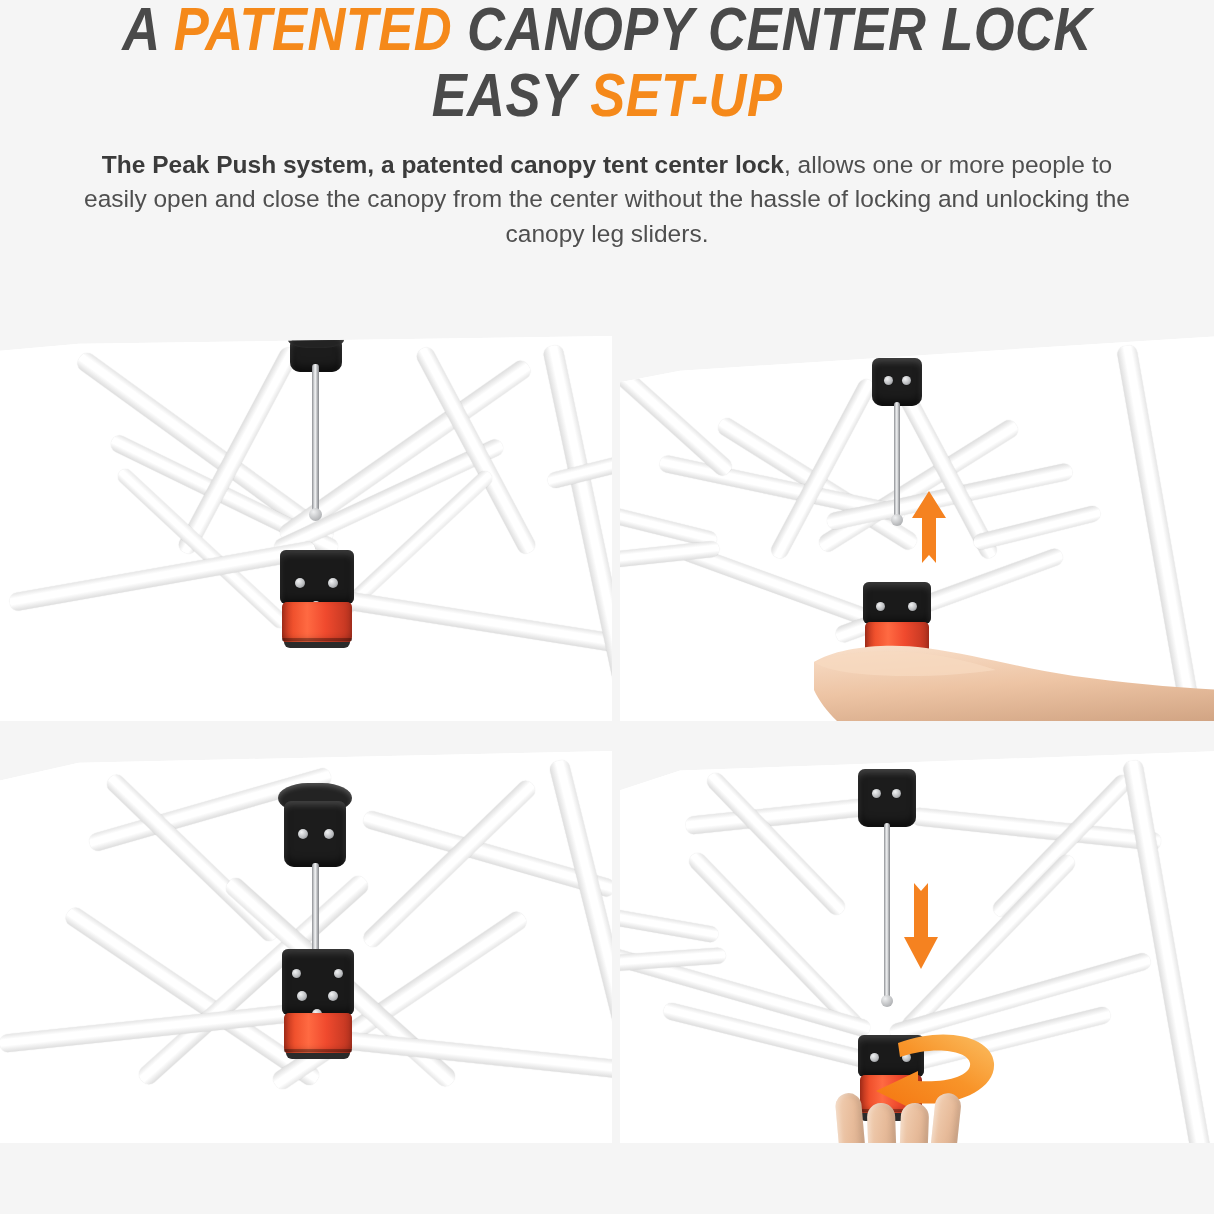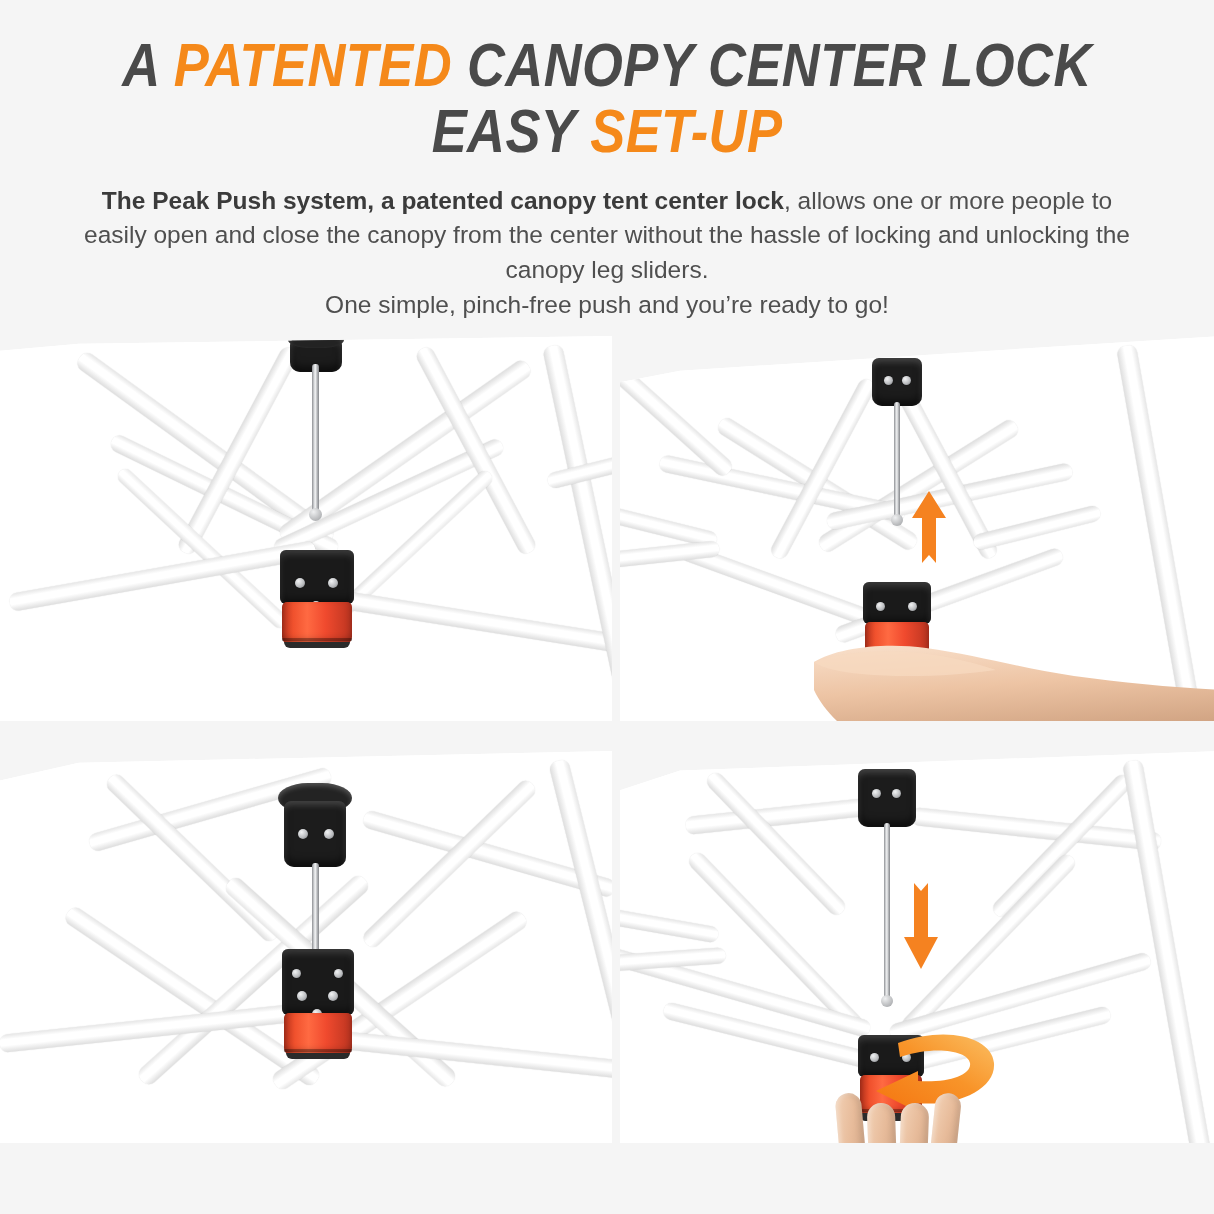--- a/index.html
+++ b/index.html
@@ -11,21 +11,20 @@
     height: 1214px;
     background: #f5f5f5;
     font-family: "Liberation Sans", sans-serif;
     overflow: hidden;
     position: relative;
   }
 
   
   .headline {
     text-align: center;
-    padding-top: 36px;
     line-height: 0.98;
     user-select: none;
   }
   .headline-line {
     display: block;
     font-family: "Liberation Sans Narrow", "Liberation Sans", sans-serif;
     font-weight: bold;
     font-style: italic;
     font-size: 61px;
     letter-spacing: 0.5px;
@@ -167,21 +166,20 @@
     <span class="hl-word">A </span><span class="hl-word accent">PATENTED</span><span class="hl-word"> CANOPY CENTER LOCK</span>
   </span>
   <span class="headline-line line2">
     <span class="hl-word">EASY </span><span class="hl-word accent">SET-UP</span>
   </span>
 </div>
 
 <div class="intro">
   <span class="lead">The Peak Push system, a patented canopy tent center lock</span><span>, allows one or more people to easily open and close the canopy from the center without the hassle of locking and unlocking the canopy leg sliders.</span>
   <br>
-  <span>One simple, pinch-free push and you’re ready to go!</span>
 </div>
 
 <div class="panel-grid">
 
   <div class="panel p1">
     <div class="panel-photo">
 
       <div class="tube" style="left:88px;  top:12px;  width:310px; height:19px; transform:rotate(36deg);"></div>
       <div class="tube" style="left:120px; top:96px;  width:250px; height:17px; transform:rotate(26deg);"></div>
       <div class="tube" style="left:536px; top:20px;  width:300px; height:19px; transform:rotate(145deg);"></div>

